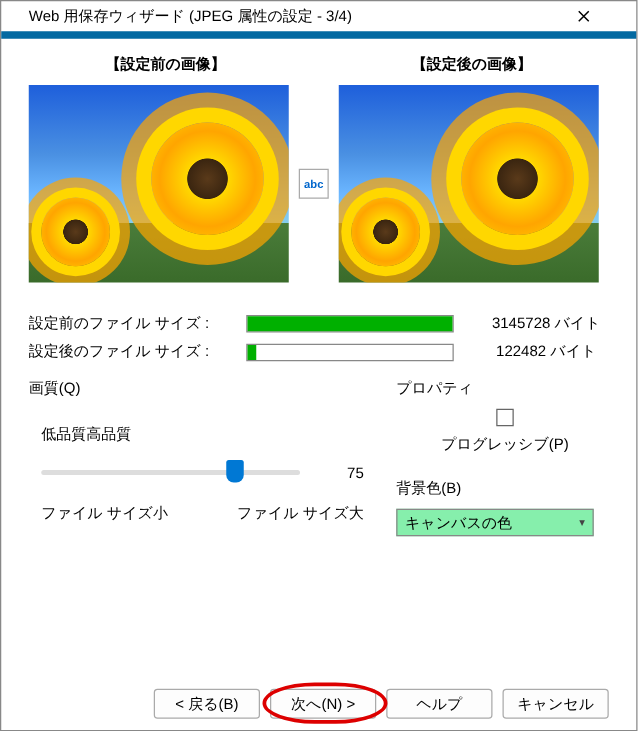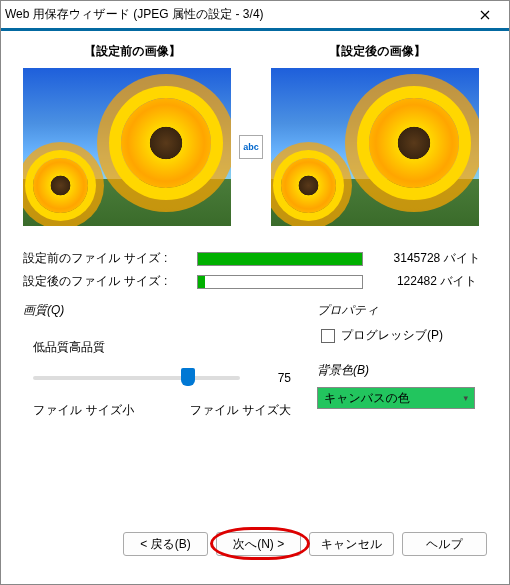--- a/index.html
+++ b/index.html
@@ -1,18 +1,18 @@
 <!DOCTYPE html>
 <html><head>
 <meta charset="utf-8">
 <style>
 * { box-sizing: border-box; margin: 0; padding: 0; }
 body { font-family: "Yu Gothic UI", "Meiryo", sans-serif; font-size: 12px; background: #fff; color: #000; }
 .window { width: 510px; height: 585px; border: 1px solid #888; background: #fff; position: relative; }
-.titlebar { height: 30px; display: flex; align-items: center; padding: 0 4px; border-bottom: 3px solid #0369a1; }
+.titlebar { height: 30px; display: flex; align-items: center; padding: 0 22px; border-bottom: 6px solid #0369a1; }
 .title-text { flex: 1; font-size: 12px; }
 .close-btn { width: 40px; height: 28px; display: flex; align-items: center; justify-content: center; cursor: pointer; }
 .close-btn svg { width: 10px; height: 10px; }
 .content { padding: 12px 22px; }
 .preview-row { display: flex; justify-content: space-between; gap: 26px; }
 .preview-col { flex: 1; text-align: center; }
 .preview-label { font-weight: bold; margin-bottom: 8px; font-size: 12px; }
 .preview-grid { display: flex; align-items: center; gap: 8px; }
 .img-placeholder { width: 208px; height: 158px; background: linear-gradient(to bottom, #1E5FDB 0%, #4A90E2 35%, #6BB6FF 55%, #87CEEB 70%, #4a7c3a 70%, #3a6b2a 100%); position: relative; overflow: hidden; }
 .sunflower { position: absolute; border-radius: 50%; }
@@ -20,35 +20,35 @@
 .sf2 { width: 55px; height: 55px; background: radial-gradient(circle, #5a3a1a 0%, #3a2510 25%, #FFD700 26%, #FFA500 60%, #FFD700 100%); top: 90px; left: 10px; box-shadow: 0 0 0 8px #FFD700, 0 0 0 16px rgba(255,165,0,0.7); }
 .swap-icon { width: 24px; height: 24px; border: 1px solid #aaa; display: flex; align-items: center; justify-content: center; font-size: 9px; color: #0066cc; font-weight: bold; background: #fff; }
 .size-section { margin-top: 24px; }
 .size-row { display: flex; align-items: center; margin-bottom: 6px; gap: 24px; }
 .size-label { width: 150px; }
 .size-bar { flex: 1; height: 14px; border: 1px solid #888; background: #fff; position: relative; }
 .size-fill { height: 100%; background: #00b000; }
 .size-value { width: 100px; text-align: center; }
 .lower { display: flex; gap: 16px; margin-top: 12px; }
 .quality-box { flex: 1; }
-.group-label { margin-bottom: 8px; font-style: italic; }
+.group-label { margin-bottom: 8px; }
 .quality-inner { padding: 4px 10px; }
 .q-labels { display: flex; justify-content: flex-start; margin: 8px 0 10px; }
 .slider-row { display: flex; align-items: center; gap: 21px; }
 .slider-wrap { flex: 1; position: relative; height: 24px; }
 .track { position: absolute; top: 10px; left: 0; right: 0; height: 4px; background: #ddd; border-radius: 2px; }
 .thumb { position: absolute; top: 2px; width: 14px; height: 18px; background: #0078d4; border-radius: 2px 2px 6px 6px; transform: translateX(-50%); }
 .slider-val { width: 30px; text-align: right; }
 .fs-labels { display: flex; justify-content: space-between; margin-top: 12px; }
 .prop-box { width: 170px; }
-.checkbox-row { display: flex; align-items: center; gap: 6px; margin: 8px 0 18px; padding-left: 4px; }
+.checkbox-row { display: flex; align-items: center; gap: 6px; margin: 8px 0 18px; padding-left: 4px; flex-direction: column; }
 .checkbox { width: 14px; height: 14px; border: 1px solid #666; background: #fff; }
-.select { width: 158px; height: 22px; border: 1px solid #888; background: #22c55e; display: flex; align-items: center; justify-content: space-between; padding: 0 6px; margin-top: 6px; }
+.select { width: 158px; height: 22px; border: 1px solid #888; background: #86efac; display: flex; align-items: center; justify-content: space-between; padding: 0 6px; margin-top: 6px; }
 .select-arrow { font-size: 9px; color: #444; }
-.buttons { position: absolute; bottom: 28px; left: 0; right: 0; padding: 0 22px; display: flex; gap: 8px; justify-content: flex-end; }
+.buttons { position: absolute; bottom: 9px; left: 0; right: 0; padding: 0 22px; display: flex; gap: 8px; justify-content: flex-end; }
 .btn { min-width: 85px; height: 24px; border: 1px solid #aaa; background: #fdfdfd; border-radius: 3px; display: flex; align-items: center; justify-content: center; padding: 0 10px; cursor: pointer; font-size: 12px; }
 .btn-spacer { flex: 1; }
 .highlight { position: absolute; border: 3px solid #d00; border-radius: 50%/60%; pointer-events: none; }
 </style>
 </head>
 <body>
 
 <div class="window">
   <div class="titlebar">
     <div class="title-text">Web 用保存ウィザード (JPEG 属性の設定 - 3/4)</div>
@@ -137,16 +137,16 @@
 
   </div>
 
   <div class="buttons">
     <div class="btn-spacer"></div>
     <div class="btn">&lt; 戻る(B)</div>
     <div style="position:relative">
       <div class="btn">次へ(N) &gt;</div>
       <div class="highlight" style="left:-6px;top:-5px;width:100px;height:33px"></div>
     </div>
+    <div class="btn">ヘルプ</div>
     <div class="btn">キャンセル</div>
-    <div class="btn">ヘルプ</div>
   </div>
 </div>
 
 </body></html>

